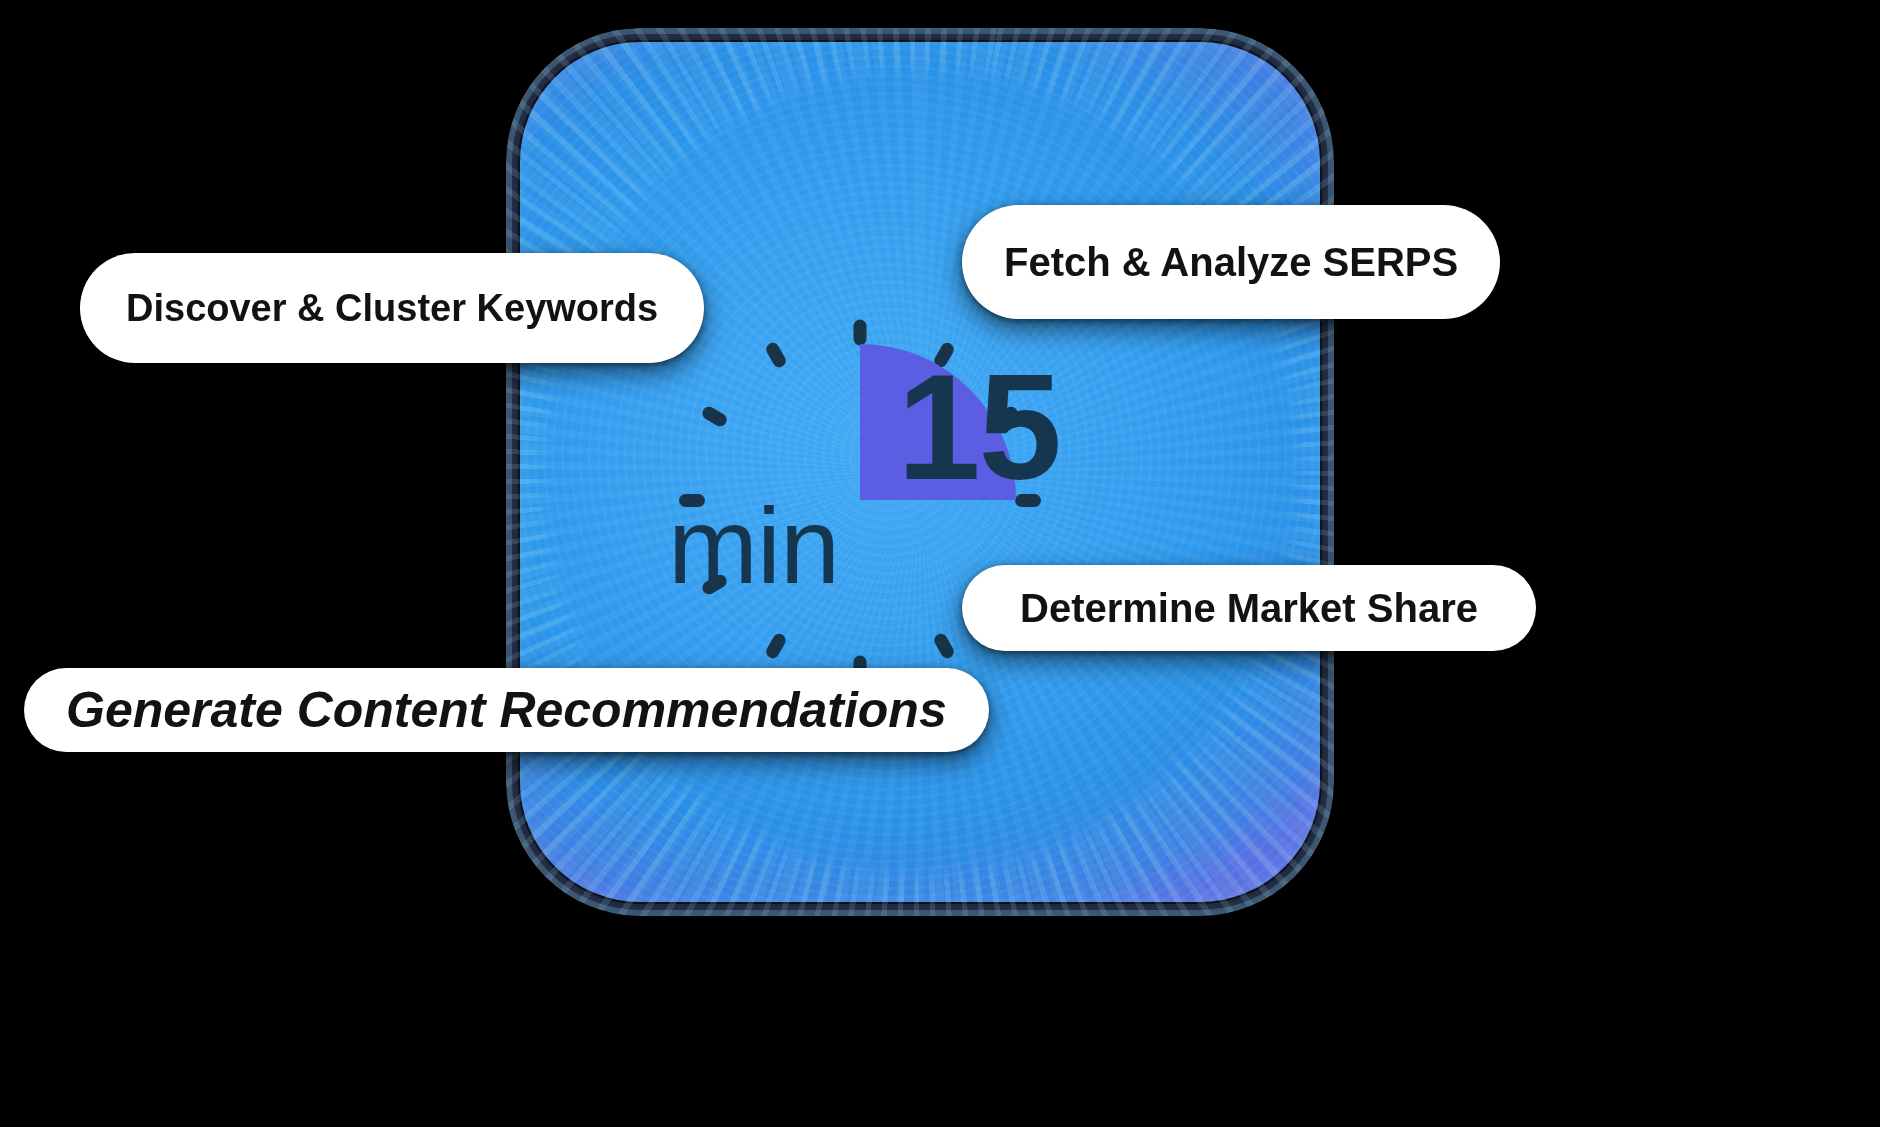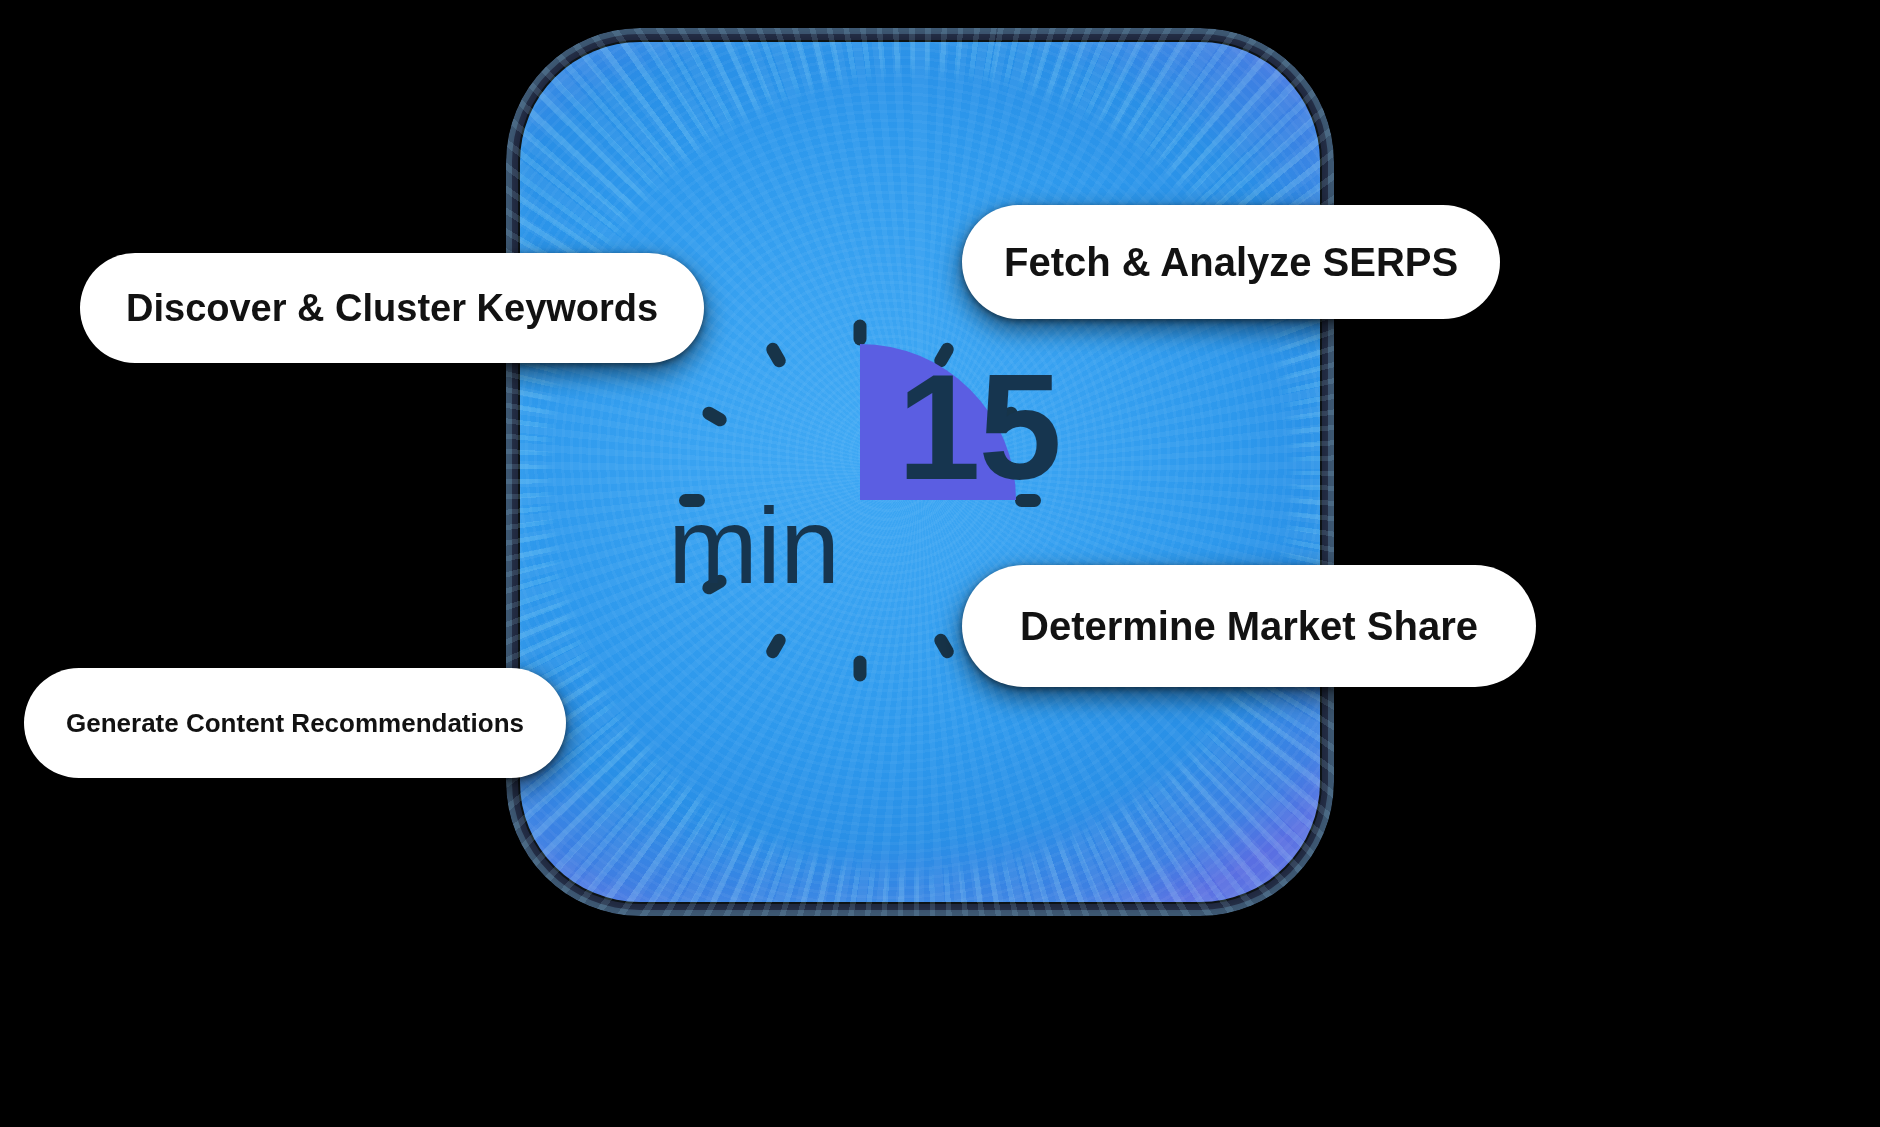--- a/index.html
+++ b/index.html
@@ -155,30 +155,31 @@
   #pill-serps {
     left: 962px;
     top: 205px;
     height: 114px;
     padding: 0 42px;
     font-size: 40px;
   }
   #pill-market {
     left: 962px;
     top: 565px;
-    height: 122px;
+    height: 86px;
     padding: 0 58px;
     font-size: 40px;
   }
   #pill-content {
     left: 24px;
     top: 668px;
-    height: 110px;
+    height: 84px;
     padding: 0 42px;
-    font-size: 26px;
+    font-size: 50px;
+    font-style: italic;
   }
 </style>
 </head>
 <body>
 
 <div id="stage" style="background: rgb(0, 0, 0);">
 
   <div id="card">
     <div id="card-noise"></div>
   </div>

